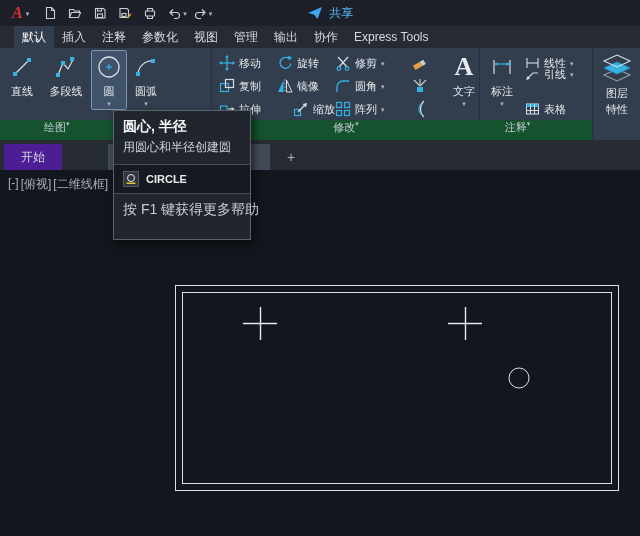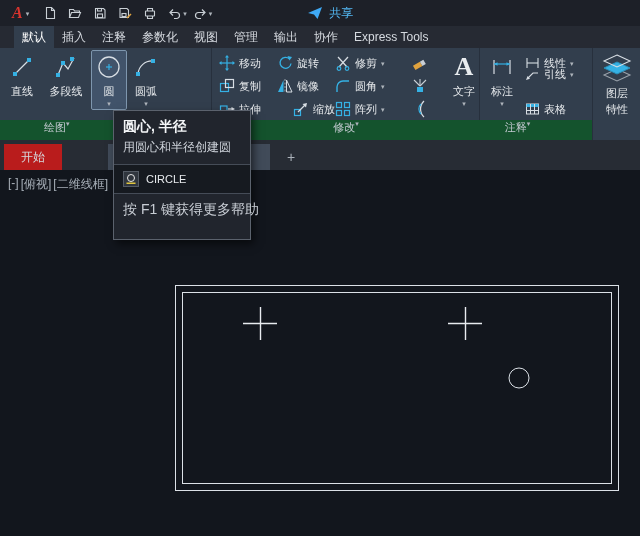--- a/index.html
+++ b/index.html
@@ -28,37 +28,37 @@
 .bigbtn{position:absolute;top:3px;height:58px;display:flex;flex-direction:column;align-items:center;gap:1px;font-size:11px;color:#e6e9ec;text-align:center}
 .bigbtn .ic{height:32px;display:flex;align-items:center;justify-content:center}
 .bigbtn.hl{background:#41536a;outline:1px solid #7e96ae;border-radius:1px}
 .smbtn{position:absolute;height:20px;display:flex;align-items:center;gap:4px;font-size:11px;color:#e6e9ec;white-space:nowrap}
 .icbtn{position:absolute;width:22px;height:20px;display:flex;align-items:center;justify-content:center}
 .texticon{font-size:26px;font-weight:bold;color:#e8ecef;line-height:1;font-family:"Liberation Serif",serif}
 
 
 .filetabs{position:absolute;left:0;top:140px;width:640px;height:30px;background:#272c34}
 .ftab{position:absolute;bottom:0;height:26px;display:flex;align-items:center;justify-content:center;font-size:12px;gap:8px}
-.ftab-start{left:4px;width:58px;background:#b91c1c;color:#d5d9de}
+.ftab-start{left:4px;width:58px;background:#4c1d95;color:#d5d9de}
 .ftab-drawing{left:108px;width:162px;background:#414b59;color:#e9ecef}
 .ftab-close{color:#c2c8cf;font-size:13px;line-height:1}
 .ftab-plus{position:absolute;left:282px;bottom:4px;width:18px;height:18px;display:flex;align-items:center;justify-content:center;color:#aab1b9;font-size:14px}
 
 
 .canvas{position:absolute;left:0;top:170px;width:640px;height:366px;background:#12161d}
 .vpctl{position:absolute;left:8px;top:6px;font-size:12px;color:#a9b1ba;display:flex;gap:2px}
 .canvas svg{position:absolute;left:0;top:0}
 .geo{fill:none;stroke:#dce1e7;stroke-width:1}
 .geo2{stroke:#e8ecf0;stroke-width:1.4}
 
 
 .tooltip{position:absolute;left:113px;top:110px;width:138px;background:#21252d;border:1px solid #5b626d;box-shadow:3px 4px 8px rgba(0,0,0,.55);z-index:60;color:#e8ebee}
 .tt-title{padding:7px 9px 3px;font-size:14px;font-weight:bold;color:#f3f5f7}
 .tt-desc{padding:0 9px 8px;font-size:12px;color:#ced3da;white-space:nowrap}
-.tt-cmd{border-top:1px solid #454c57;border-bottom:1px solid #454c57;background:#161a20;padding:6px 9px;display:flex;align-items:center;gap:7px;font-size:11px;font-weight:normal}
+.tt-cmd{border-top:1px solid #454c57;border-bottom:1px solid #454c57;background:#161a20;padding:6px 9px;display:flex;align-items:center;gap:7px;font-size:11px;font-weight:bold}
 .tt-help{padding:7px 9px 20px;font-size:14px;color:#c8cdd4;white-space:nowrap}
 .cmdicon{width:16px;height:16px;background:#30363e;border:1px solid #555c66;display:flex;align-items:center;justify-content:center}
 </style>
 </head>
 <body>
 
 <div class="app">
 
   <div class="titlebar">
     <div class="logo-btn">

